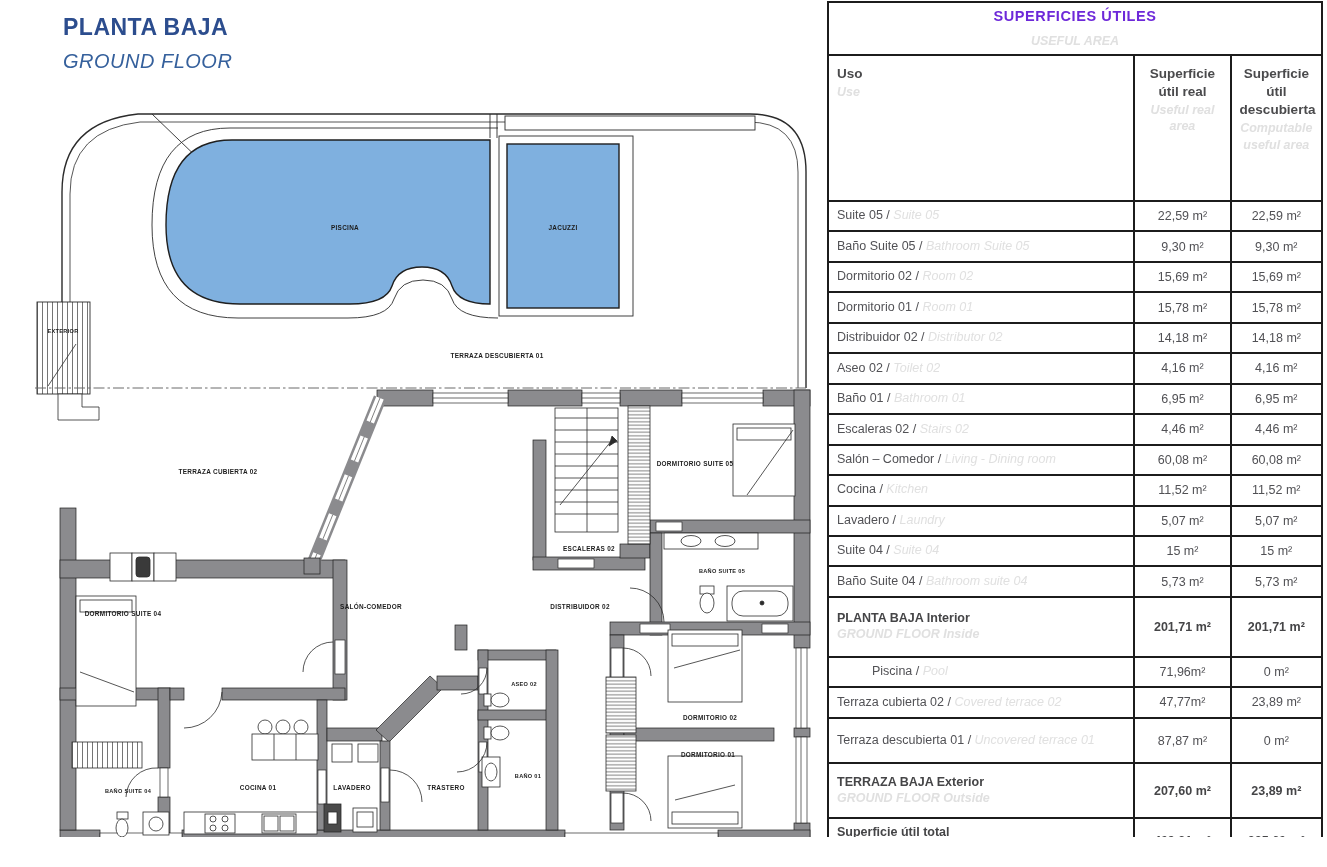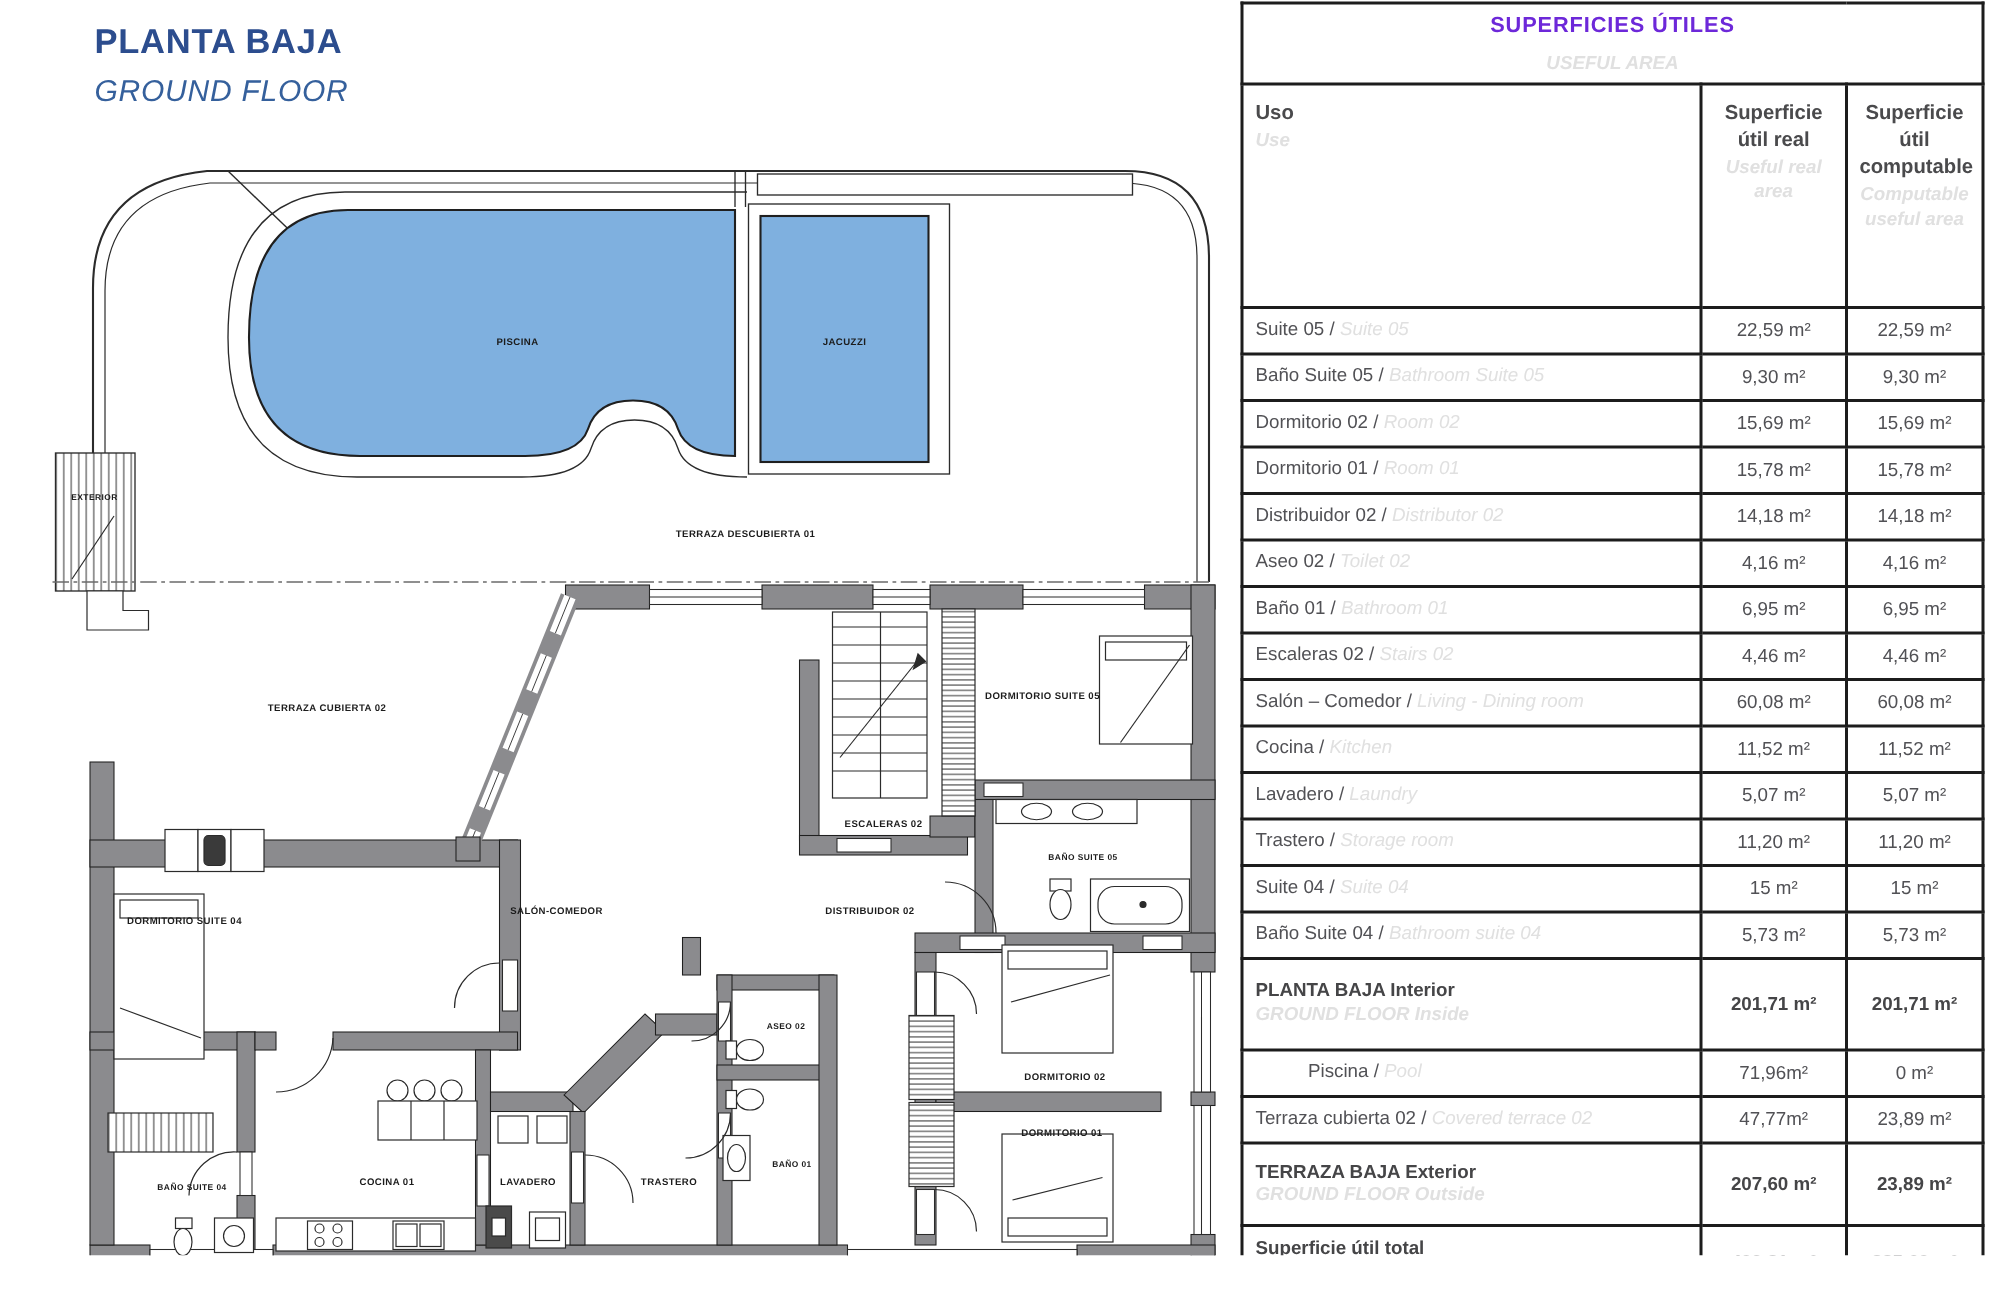--- a/index.html
+++ b/index.html
@@ -325,21 +325,21 @@
       <tr class="head-row">
         <th class="uso">
           <div class="es">Uso</div>
           <div class="en">Use</div>
         </th>
         <th class="num">
           <div class="es">Superficie útil real</div>
           <div class="en">Useful real area</div>
         </th>
         <th class="num">
-          <div class="es">Superficie útil computable</div>
+          <div class="es">Superficie útil descubierta</div>
           <div class="en">Computable useful area</div>
         </th>
       </tr>
 
       <tr class="body-row">
         <td class="uso"><span class="es">Suite 05</span><span class="es"> / </span><span class="en">Suite 05</span></td>
         <td class="num">22,59 m²</td>
             <td class="num">22,59 m²</td>
       </tr>
       <tr class="body-row">
@@ -384,25 +384,20 @@
       </tr>
       <tr class="body-row">
         <td class="uso"><span class="es">Cocina</span><span class="es"> / </span><span class="en">Kitchen</span></td>
         <td class="num">11,52 m²</td>
             <td class="num">11,52 m²</td>
       </tr>
       <tr class="body-row">
         <td class="uso"><span class="es">Lavadero</span><span class="es"> / </span><span class="en">Laundry</span></td>
         <td class="num">5,07 m²</td>
             <td class="num">5,07 m²</td>
-      </tr>
-      <tr class="body-row">
-        <td class="uso"><span class="es">Trastero</span><span class="es"> / </span><span class="en">Storage room</span></td>
-        <td class="num">11,20 m²</td>
-            <td class="num">11,20 m²</td>
       </tr>
       <tr class="body-row">
         <td class="uso"><span class="es">Suite 04</span><span class="es"> / </span><span class="en">Suite 04</span></td>
         <td class="num">15 m²</td>
             <td class="num">15 m²</td>
       </tr>
       <tr class="body-row">
         <td class="uso"><span class="es">Baño Suite 04</span><span class="es"> / </span><span class="en">Bathroom suite 04</span></td>
         <td class="num">5,73 m²</td>
             <td class="num">5,73 m²</td>
@@ -419,20 +414,25 @@
       <tr class="body-row indent">
         <td class="uso"><span class="es">Piscina</span><span class="es"> / </span><span class="en">Pool</span></td>
         <td class="num">71,96m²</td>
             <td class="num">0 m²</td>
       </tr>
       <tr class="body-row">
         <td class="uso"><span class="es">Terraza cubierta 02</span><span class="es"> / </span><span class="en">Covered terrace 02</span></td>
         <td class="num">47,77m²</td>
             <td class="num">23,89 m²</td>
       </tr>
+      <tr class="body-row h45">
+        <td class="uso"><span class="es">Terraza descubierta 01</span><span class="es"> / </span><span class="en">Uncovered terrace 01</span></td>
+        <td class="num">87,87 m²</td>
+            <td class="num">0 m²</td>
+      </tr>
       <tr class="body-row sum h54">
         <td class="uso">
               <div class="es">TERRAZA BAJA Exterior</div>
               <div class="en">GROUND FLOOR Outside</div>
             </td>
         <td class="num">207,60 m²</td>
             <td class="num">23,89 m²</td>
       </tr>
       <tr class="body-row sum h45">
         <td class="uso">

